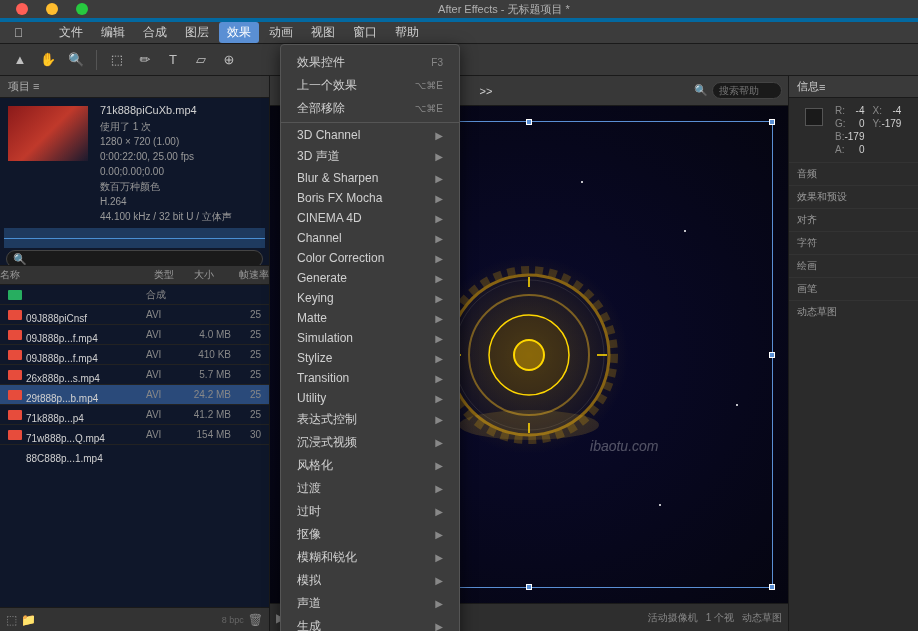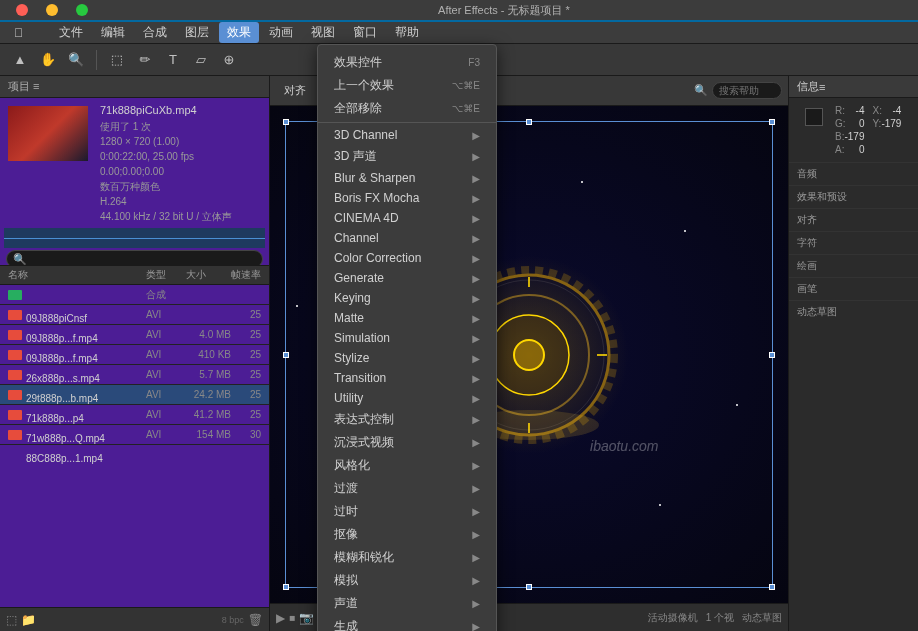--- a/index.html
+++ b/index.html
@@ -15,21 +15,21 @@
     }
 
     
     .title-bar {
       height: 22px;
       background: #3c3c3c;
       display: flex;
       align-items: center;
       padding: 0 16px;
       gap: 18px;
-      border-bottom: 2px solid #0369a1;
+      border-bottom: 4px solid #0369a1;
     }
     .traffic-light {
       width: 12px; height: 12px; border-radius: 50%;
       display: inline-block;
     }
     .tl-red { background: #ff5f56; }
     .tl-yellow { background: #ffbd2e; }
     .tl-green { background: #27c93f; }
     .title-bar-title {
       flex: 1; text-align: center; font-size: 11px; color: #b0b0b0;
@@ -82,21 +82,21 @@
 
     
     .main-layout {
       display: flex;
       height: calc(631px - 22px - 22px - 32px);
     }
 
     
     .left-panel {
       width: 270px;
-      background: #4c1d95;
+      background: #0f172a;
       border-right: 1px solid #1a1a1a;
       display: flex;
       flex-direction: column;
       flex-shrink: 0;
     }
 
     
     .project-panel {
       height: 190px;
       border-bottom: 1px solid #1a1a1a;
@@ -159,21 +159,21 @@
       font-size: 11px;
       padding: 2px 6px;
       border-radius: 10px;
       outline: none;
     }
 
     
     .file-list-header {
       display: flex;
       align-items: center;
-      padding: 2px 8px;
+      padding: 2px 0;
       background: #333;
       border-bottom: 1px solid #1a1a1a;
       font-size: 10px;
       color: #999;
     }
     .file-col-name { flex: 1; }
     .file-col-type { width: 40px; }
     .file-col-size { width: 45px; }
     .file-col-fps { width: 30px; }
 
@@ -373,21 +373,20 @@
       color: #999;
       cursor: pointer;
     }
 
     
     .dropdown-overlay {
       position: fixed;
       top: 0; left: 0; right: 0; bottom: 0;
       z-index: 100;
       pointer-events: none;
-      margin-left: 37px;
     }
     .dropdown-menu {
       position: absolute;
       top: 44px;
       left: 280px;
       width: 180px;
       background: #3c3c3c;
       border: 1px solid #555;
       border-radius: 4px;
       box-shadow: 0 4px 16px rgba(0,0,0,0.6);

